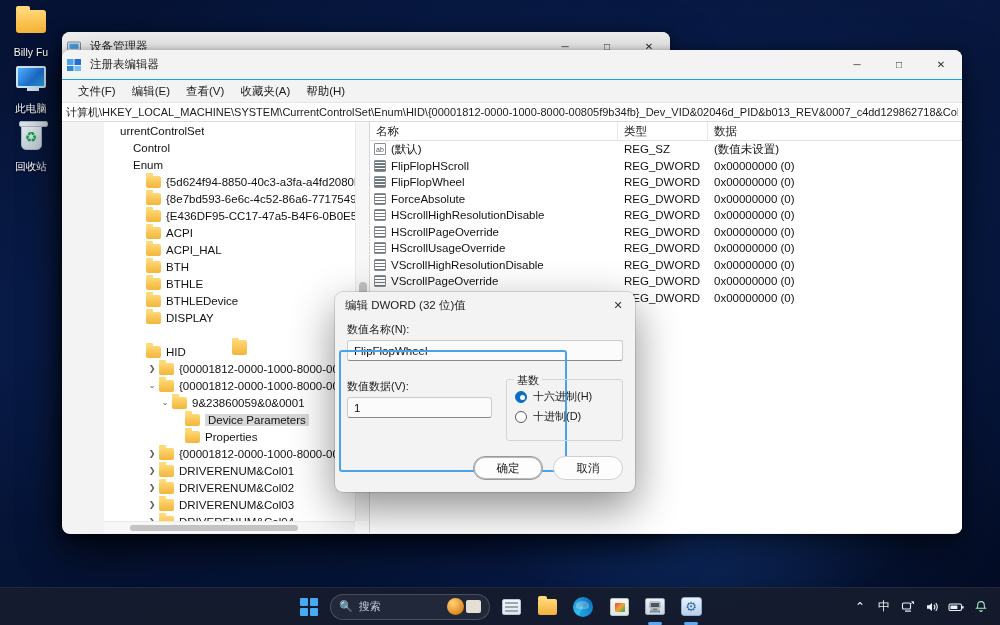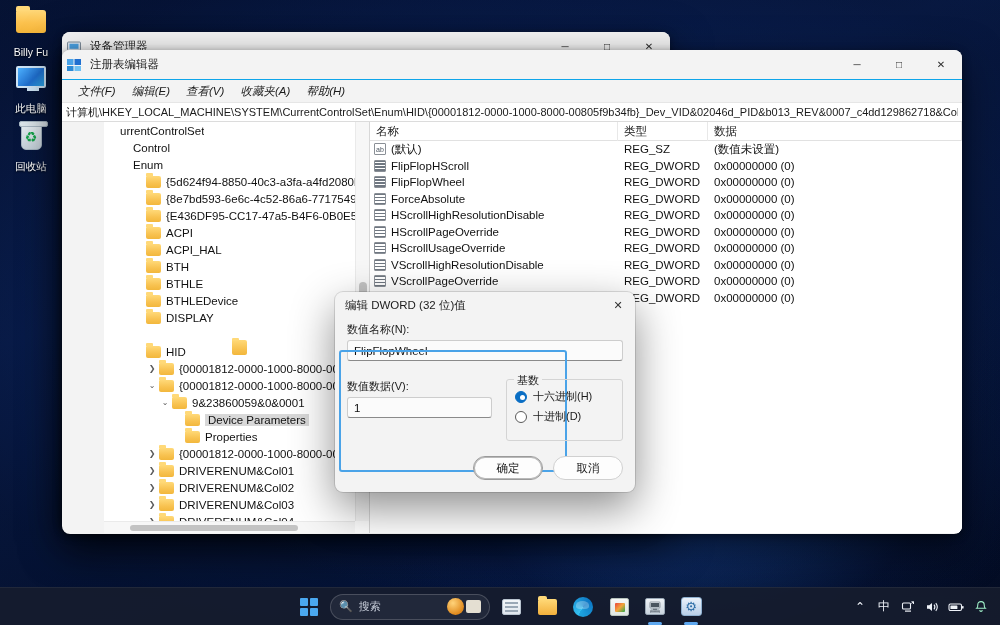--- a/index.html
+++ b/index.html
@@ -80,21 +80,21 @@
   }
 
   
   #devmgr { left: 62px; top: 32px; width: 608px; height: 498px; background: #f3f3f3; }
   #devmgr .dev-body { height: calc(100% - 30px); background: #ffffff; }
 
   
   #regedit { left: 62px; top: 50px; width: 900px; height: 484px; }
   .menubar {
     height: 22px; display: flex; align-items: center; gap: 0px;
-    background: #f3f3f3; padding-left: 8px; font-size: 11.5px; color: #1b1b1b; font-style: italic;
+    background: #f3f3f3; padding-left: 8px; font-size: 11.5px; color: #1b1b1b;
   }
   .menu-item { padding: 2px 8px; cursor: default; white-space: nowrap; }
   .addrbar {
     height: 20px; display: flex; align-items: center;
     background: #ffffff; border-top: 1px solid #e6e6e6; border-bottom: 1px solid #dcdcdc;
     padding: 0 4px; font-size: 11px; color: #1b1b1b;
   }
   .addrbar .path {
     white-space: nowrap; overflow: hidden; text-overflow: clip; width: 100%;
     font-family: "Liberation Sans", sans-serif;

